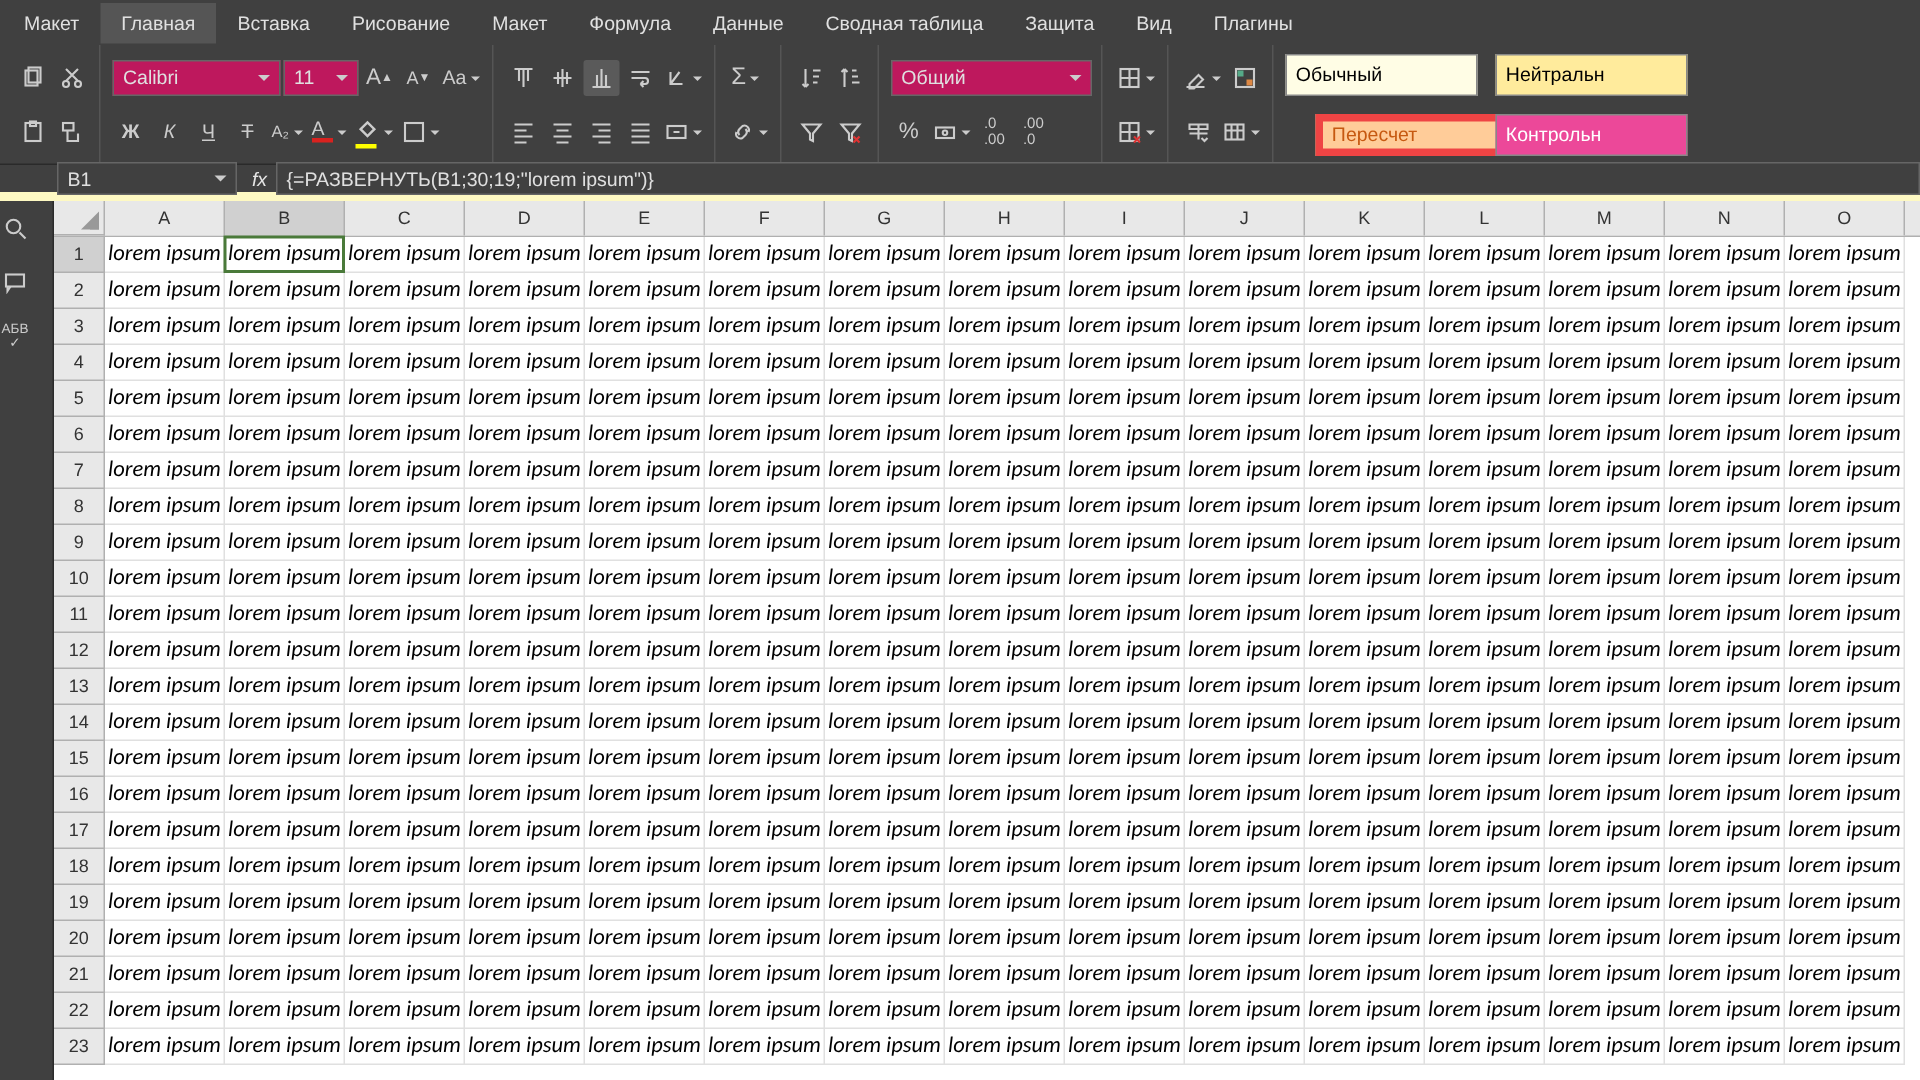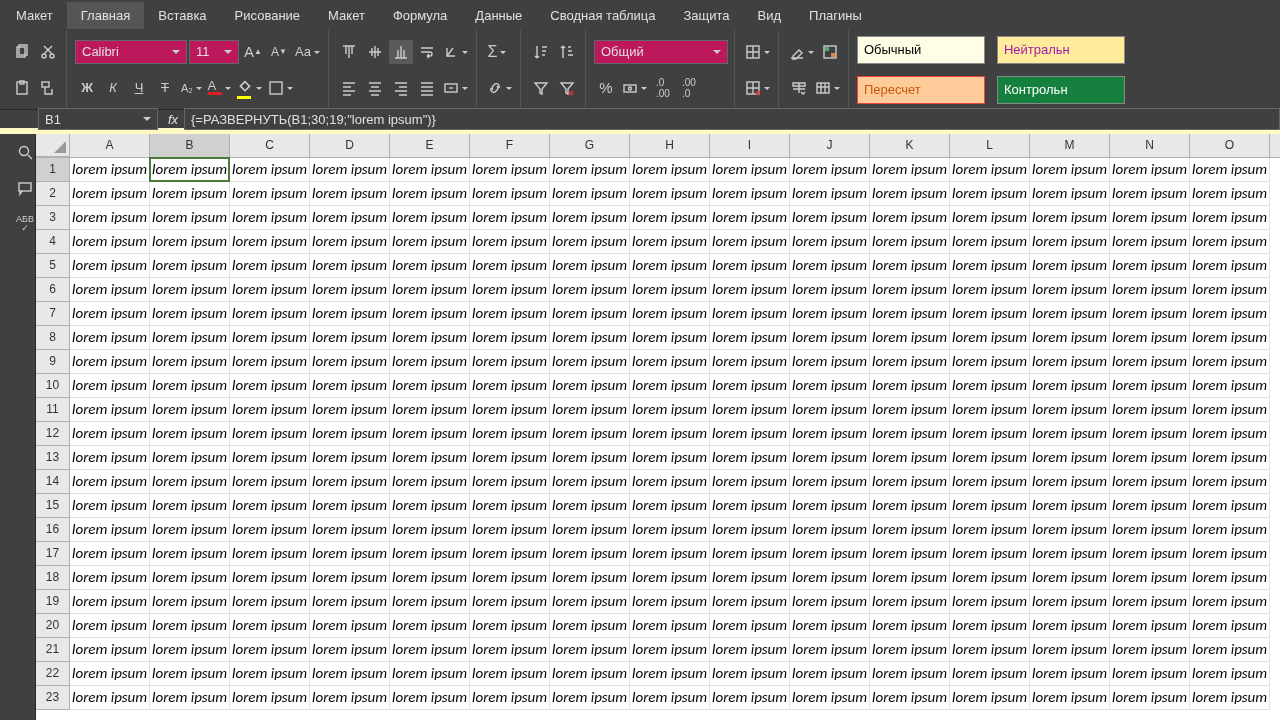--- a/index.html
+++ b/index.html
@@ -158,21 +158,21 @@
   .workarea {
     display: flex;
     height: calc(720px - 30px - 80px - 24px);
   }
   .sidepanel {
     width: 36px;
     background: #404040;
     border-right: 1px solid #2a2a2a;
     display: flex;
     flex-direction: column;
-    align-items: flex-end;
+    align-items: flex-start;
     padding-top: 8px;
     gap: 16px;
   }
   .sidebtn { width:20px; height:20px; display:flex; align-items:center; justify-content:center; cursor:pointer; color:#ccc;}
   
   .gridwrap { flex:1; overflow:hidden; background: #fff; position: relative; }
   .colhdrs {
     display: flex;
     height: 24px;
     background: #e8e8e8;
@@ -491,27 +491,27 @@
           </svg>
         </span>
     </div>
   </div>
 
   <div class="ribbon-group no-border">
     <div class="style-grid">
       <div class="style-cell" style="background:#fffde5;color:#000;">
           <span>Обычный</span>
         </div>
-      <div class="style-cell" style="background:#ffeb9c;color:#a21caf;">
+      <div class="style-cell" style="background:#ffeb9c;color:#000000;">
           <span>Нейтральн</span>
         </div>
-      <div class="style-cell" style="background:#ffcc99;color:#c65911;border:1px solid #ef4444;">
+      <div class="style-cell" style="background:#ffcc99;color:#c65911;border:5px solid #ef4444;margin-left:20px;">
           <span>Пересчет</span>
         </div>
-      <div class="style-cell" style="background:#15803d;color:#fff;">
+      <div class="style-cell" style="background:#ec4899;color:#fff;">
           <span>Контрольн</span>
         </div>
     </div>
   </div>
 
 </div>
 
 <div class="formula-row">
   <div class="namebox">
       <span>B1</span>

